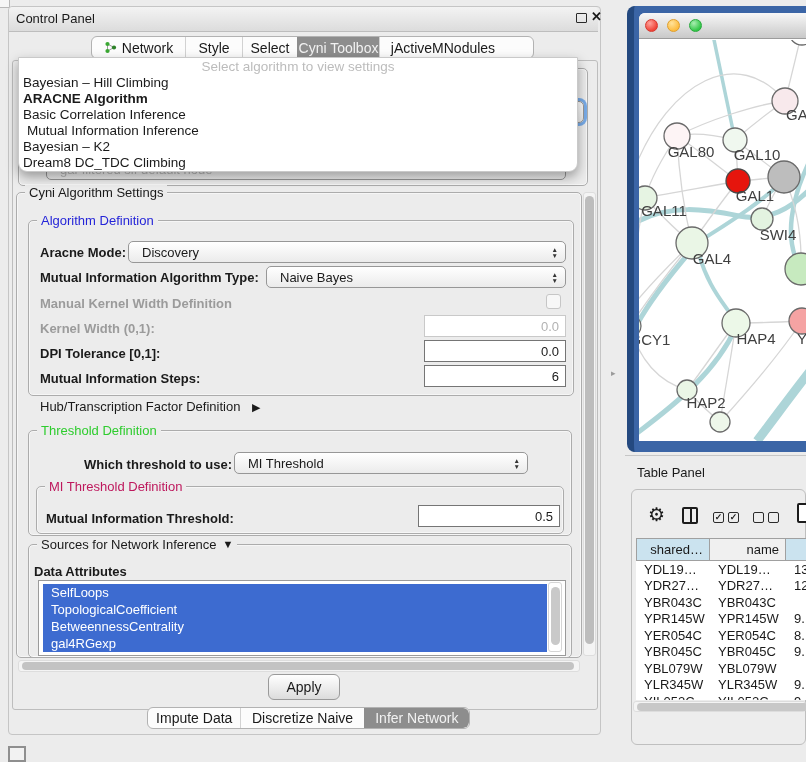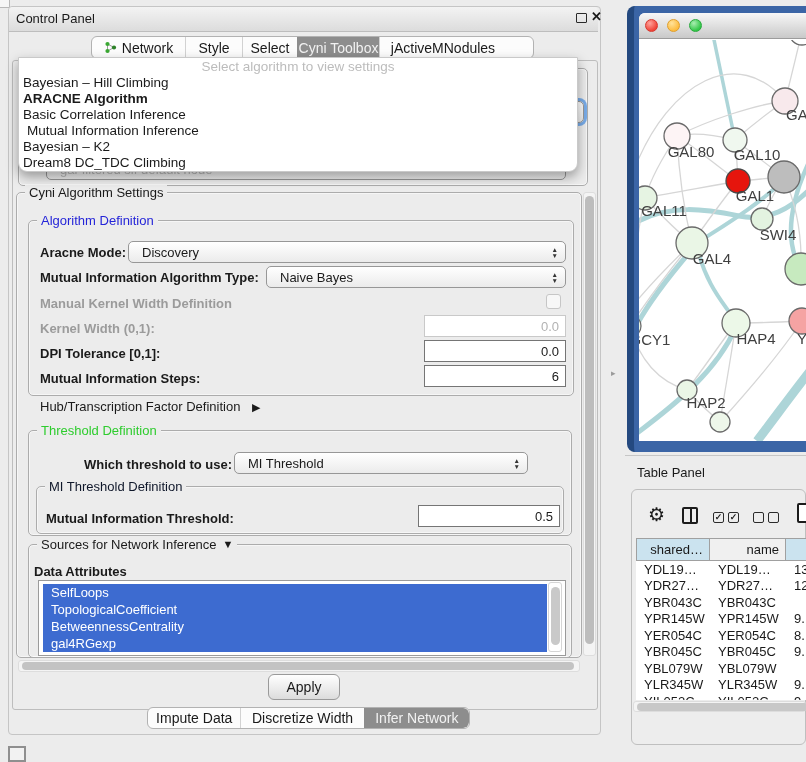--- a/index.html
+++ b/index.html
@@ -155,21 +155,21 @@
 
   <div class="gb" style="left:28px;top:430px;width:542px;height:104px">
     <span class="gt" style="color:#2ecc2e">Threshold Definition</span>
   </div>
   <div class="blab" style="left:84px;top:457px">Which threshold to use:</div>
   <div class="combo" style="left:234px;top:452px;width:294px">
     <span>MI Threshold</span>
     <span class="spin">▲<br>▼</span>
   </div>
   <div class="gb" style="left:36px;top:486px;width:526px;height:46px">
-    <span class="gt" style="color:#0f172a">MI Threshold Definition</span>
+    <span class="gt" style="color:#be185d">MI Threshold Definition</span>
   </div>
   <div class="blab" style="left:46px;top:511px">Mutual Information Threshold:</div>
   <div class="field" style="left:418px;top:505px;width:142px">
     <span>0.5</span>
   </div>
 
   <div class="gb" style="left:28px;top:544px;width:542px;height:112px">
     <span class="gt" style="display:flex;align-items:center;gap:6px">
       <span>Sources for Network Inference</span>
       <span style="font-size:11px">▼</span>
@@ -191,21 +191,21 @@
 
   <div class="btn" style="left:268px;top:674px;width:70px;height:24px">
     <span>Apply</span>
   </div>
 
   <div class="tabbar" style="left:147px;top:707px;width:323px;height:22px">
     <div class="tab" style="width:93px">
       <span>Impute Data</span>
     </div>
     <div class="tab" style="width:124px">
-      <span>Discretize Width</span>
+      <span>Discretize Naive</span>
     </div>
     <div class="tab sel" style="width:106px;border-radius:0 6px 6px 0">
       <span>Infer Network</span>
     </div>
   </div>
 
   <div class="abs" style="left:8px;top:746px;width:18px;height:16px;border:2px solid #8f8f8f;background:#f2f2f2;box-sizing:border-box"></div>
 
   <div class="abs" style="left:611px;top:368px;font-size:9px;color:#9a9a9a">▸</div>
 

